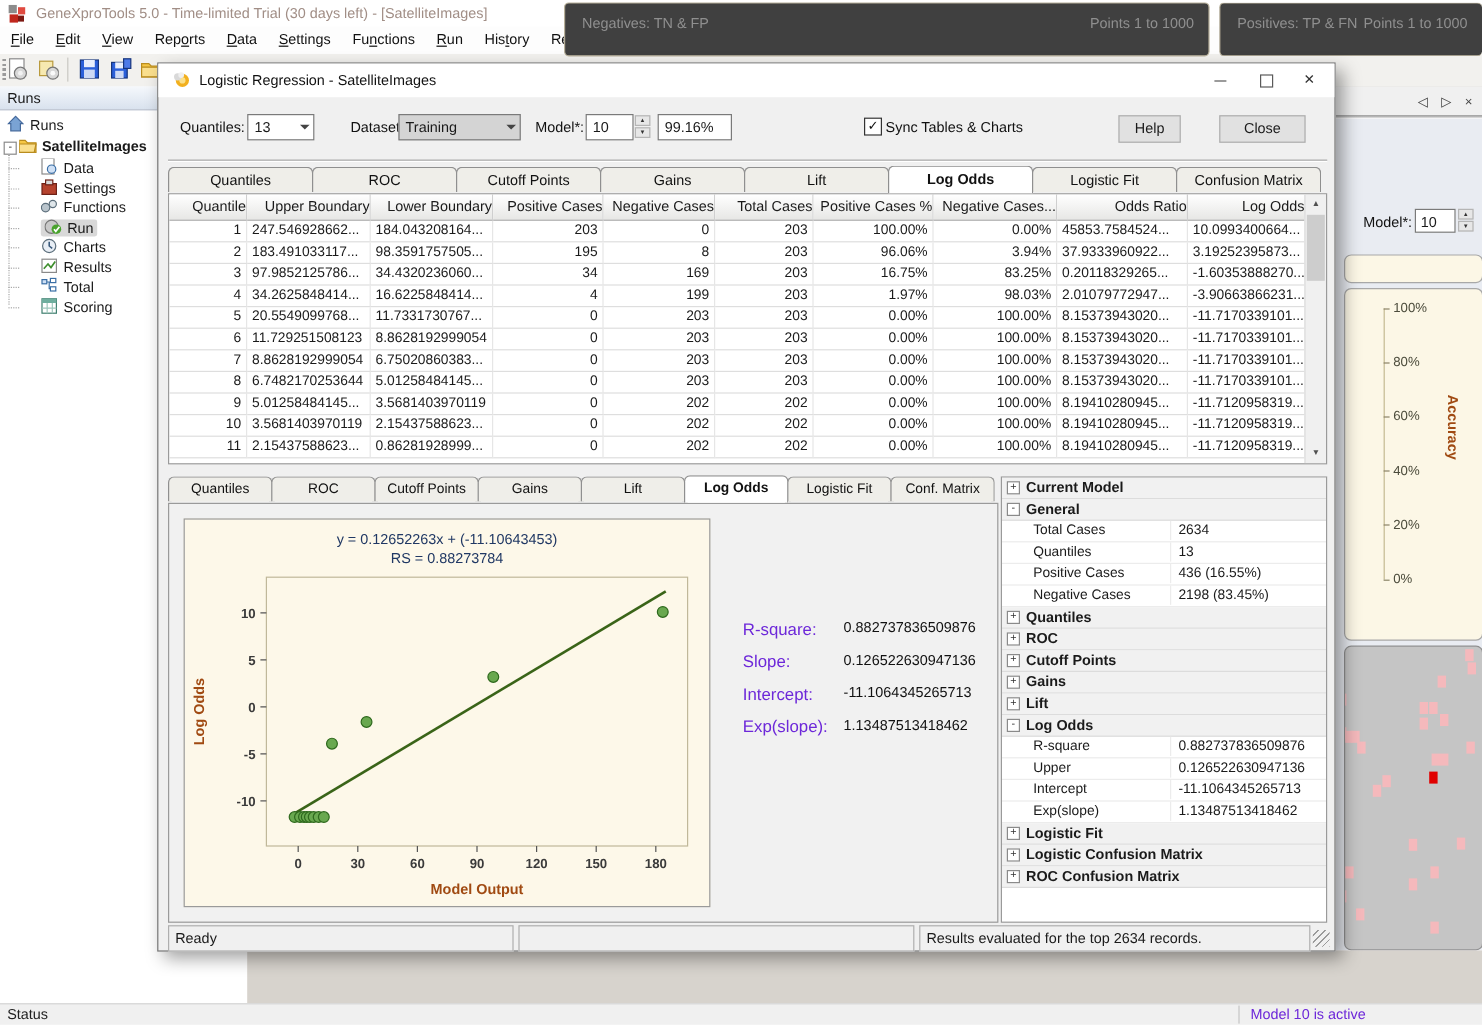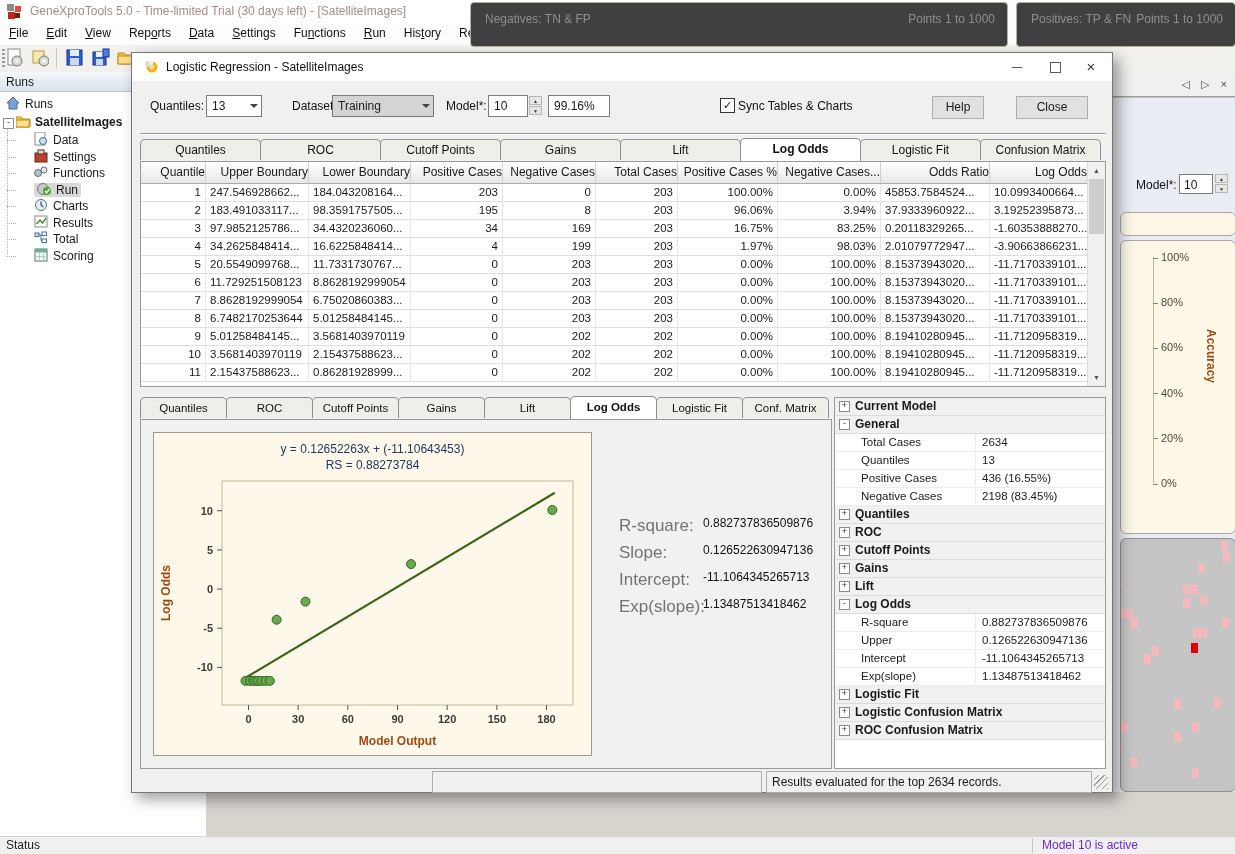--- a/index.html
+++ b/index.html
@@ -88,21 +88,21 @@
   .tr{display:flex;height:18px}
   .td{box-sizing:border-box;border-right:1px solid #e6e6e6;border-bottom:1px solid #dedede;font-size:11.5px;
       line-height:17px;overflow:hidden;white-space:nowrap;padding:0 4px}
   .td.r{text-align:right}.td.l{text-align:left}
   #vscroll{position:absolute;right:0;top:0;width:17px;height:224px;background:#f0f0f0;border-left:1px solid #dcdcdc}
   .varrow{position:absolute;left:0;width:17px;height:17px;text-align:center;font-size:7px;line-height:17px;color:#505050}
   #vthumb{position:absolute;left:1px;top:17px;width:15px;height:55px;background:#cdcdcd}
   
   #lower-left{left:8px;top:366px;width:692px;height:350px;background:#f1f1f1;border:1px solid #9a9a9a;box-sizing:border-box}
   #chart-box{position:absolute;left:12px;top:12px;width:437px;height:322px;background:#fdf8e9;border:1px solid #9a9a9a}
-  .stat-lbl{position:absolute;font-size:17px;color:#737373}
+  .stat-lbl{position:absolute;font-size:14px;color:#6d28d9}
   .stat-val{position:absolute;font-size:12px;color:#111}
   #tree-panel{left:702px;top:344px;width:272px;height:372px;background:#fff;border:1px solid #9a9a9a;
               box-sizing:border-box;overflow:hidden}
   .tp-head{position:relative;height:17px;background:#f1f1f1;border-bottom:1px solid #dcdcdc;
            font-weight:bold;font-size:12px;line-height:17px;padding-left:20px}
   .tp-exp{position:absolute;left:4px;top:3px;width:9px;height:9px;border:1px solid #8a8a8a;background:#fff;
           font-size:9px;line-height:7px;text-align:center;font-weight:normal;color:#333}
   .tp-row{position:relative;height:17px;border-bottom:1px solid #ececec;font-size:11.5px;line-height:16px}
   .tp-k{position:absolute;left:26px;white-space:nowrap}
   .tp-v{position:absolute;left:140px;right:0;border-left:1px solid #ececec;padding-left:6px;white-space:nowrap}
@@ -580,16 +580,17 @@
       </div>
       <div class="tp-row">
         <span class="tp-k">Exp(slope)</span>
         <span class="tp-v">1.13487513418462</span>
       </div>
       <div class="tp-head">Logistic Fit<span class="tp-exp">+</span></div>
       <div class="tp-head">Logistic Confusion Matrix<span class="tp-exp">+</span></div>
       <div class="tp-head">ROC Confusion Matrix<span class="tp-exp">+</span></div>
     </div>
 
+  <div class="dstatus" style="left:8px;width:288px">Ready</div>
   <div class="dstatus" style="left:300px;width:330px"></div>
   <div class="dstatus" style="left:634px;width:326px">Results evaluated for the top 2634 records.</div>
   <div class="abs" id="dgrip"></div>
 </div>
 
 </body></html>

